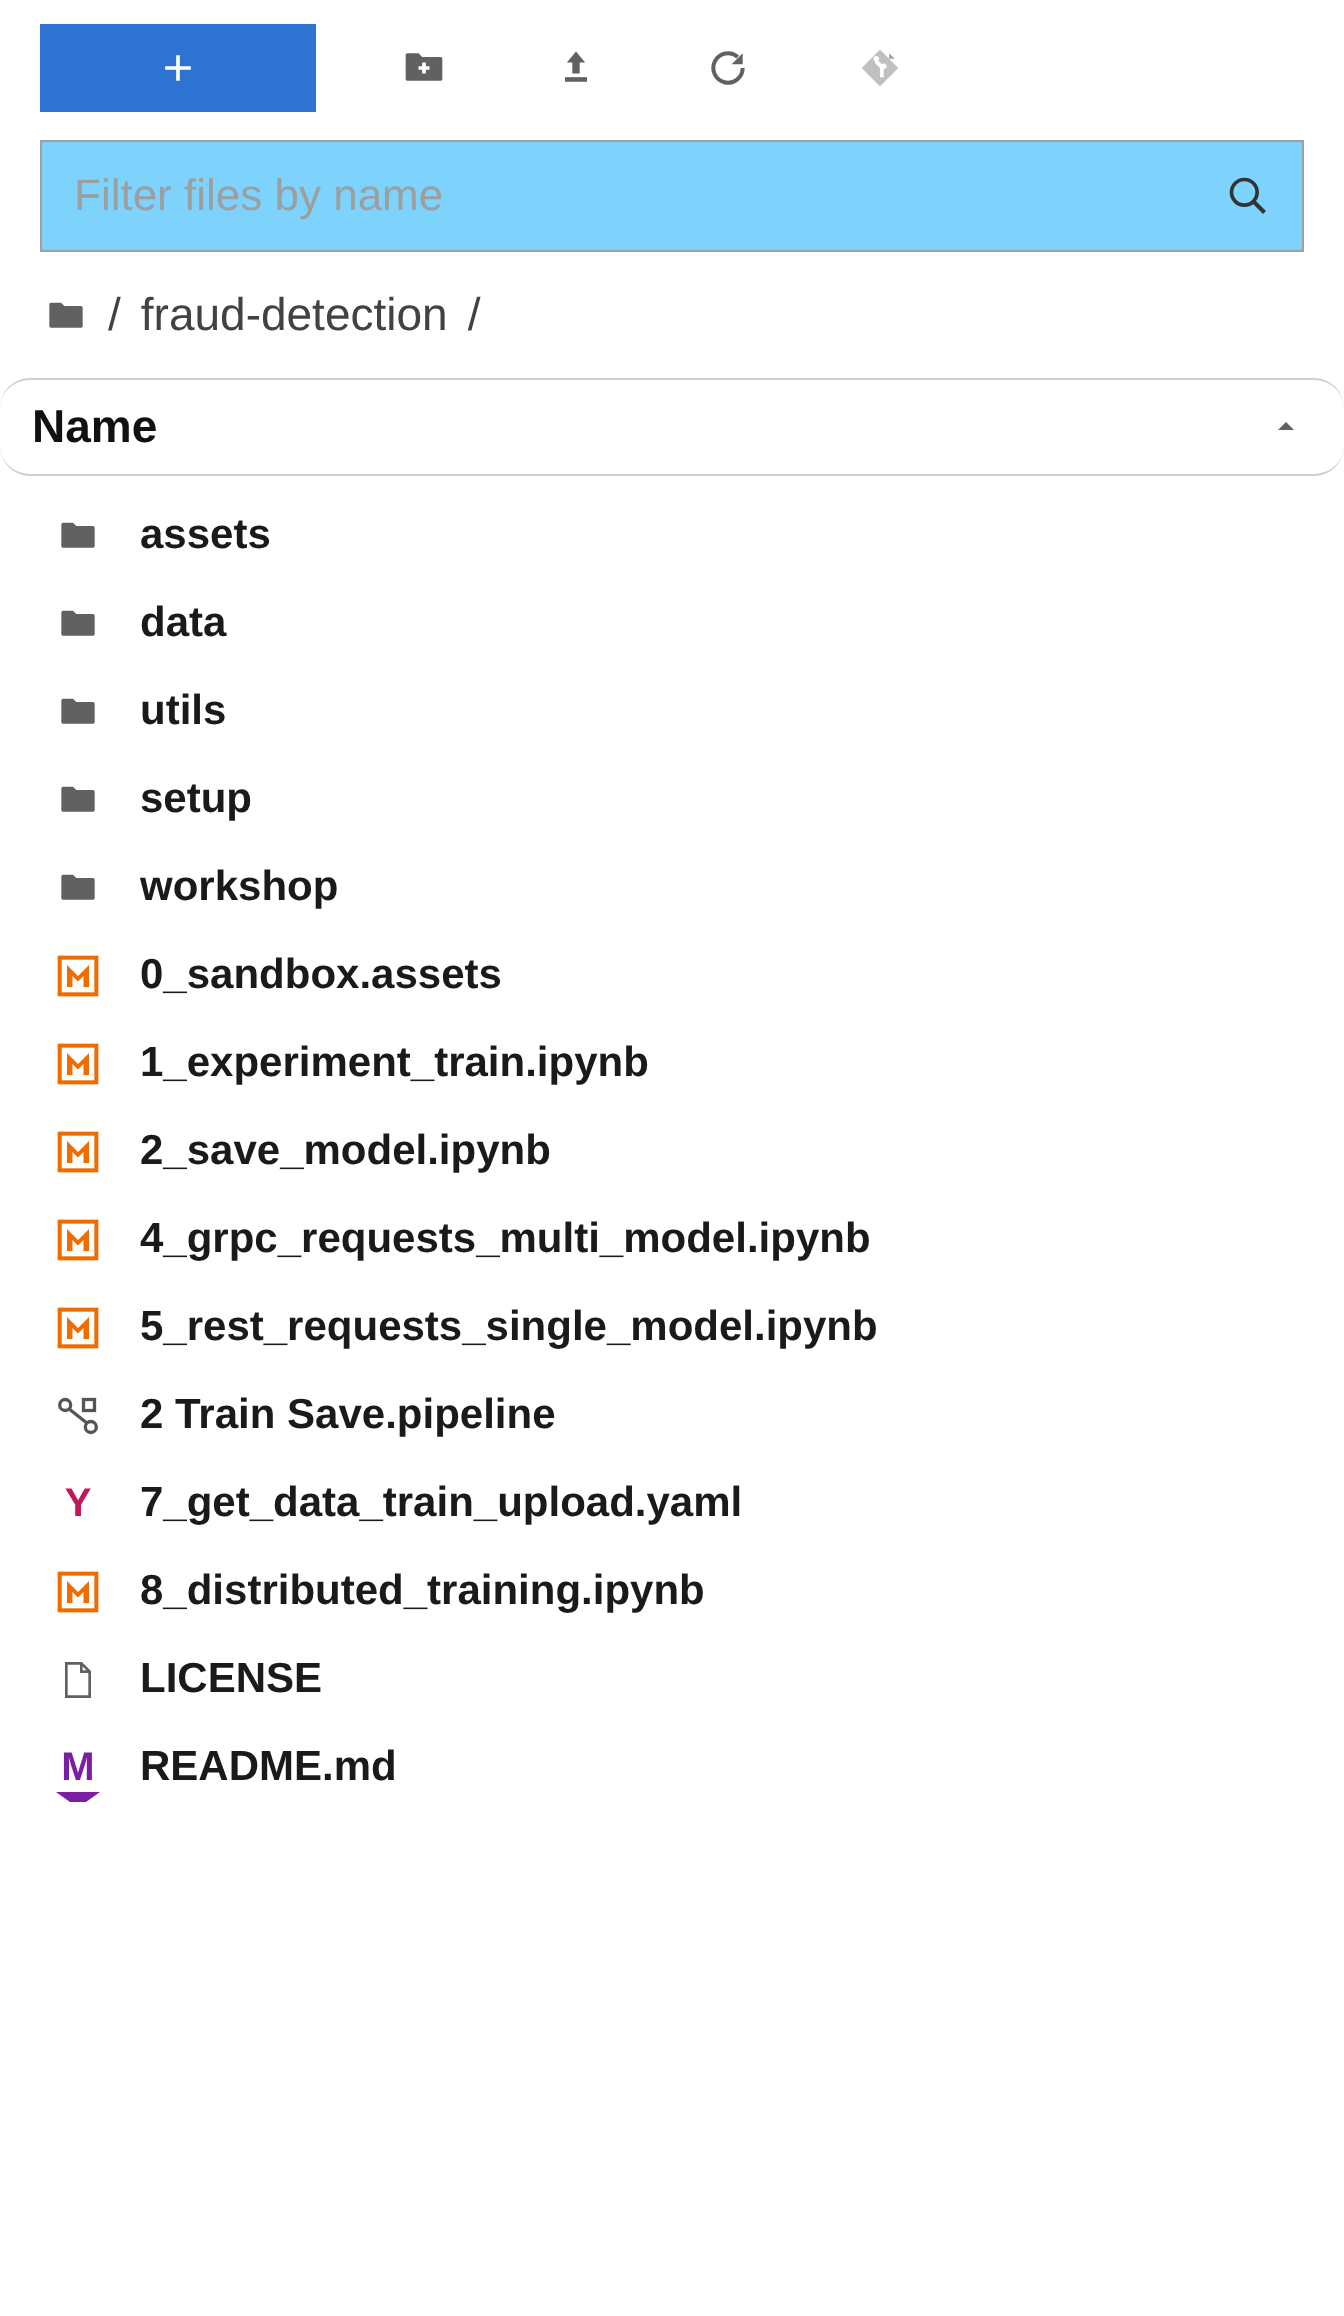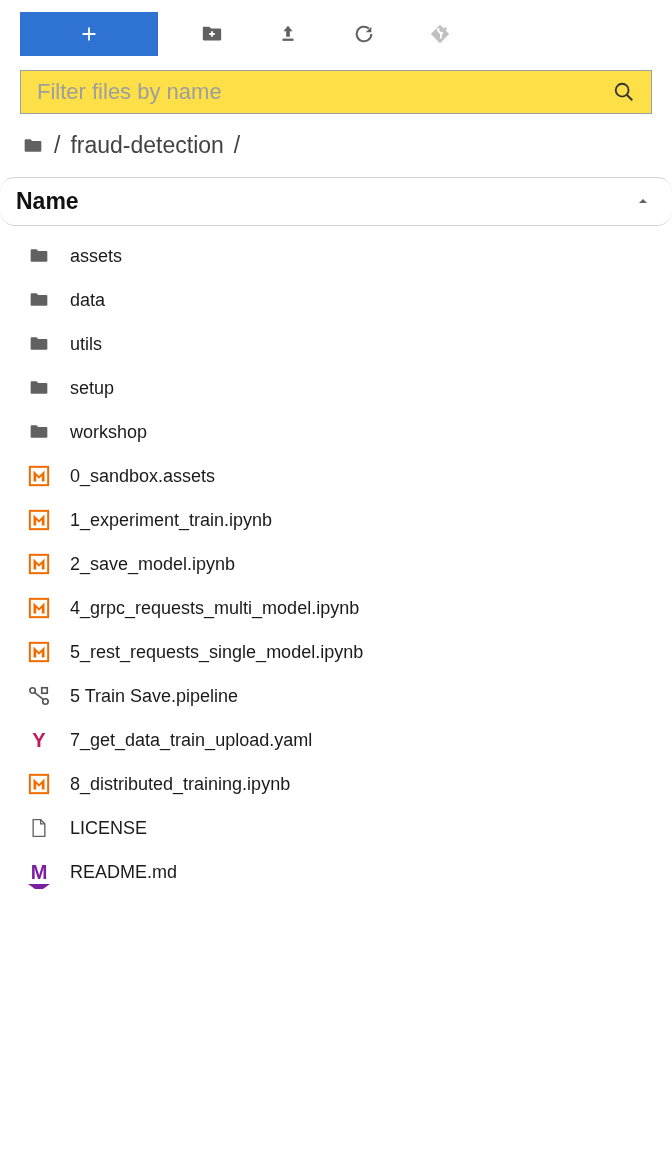--- a/index.html
+++ b/index.html
@@ -37,22 +37,22 @@
       border: none;
     }
     .toolbar-icon-btn svg { width: 22px; height: 22px; }
     .filter-wrap {
       padding: 0 20px 14px 20px;
     }
     .filter-box {
       display: flex;
       align-items: center;
       border: 1px solid #a0a0a0;
-      background: #fde047;
-      height: 44px;
+      background: #7dd3fc;
+      height: 56px;
       padding: 0 16px;
     }
     .filter-input {
       flex: 1;
       border: none;
       background: transparent;
       font-size: 22px;
       color: #616161;
       outline: none;
     }
@@ -91,22 +91,23 @@
     }
     .file-row-icon {
       width: 26px;
       height: 26px;
       flex-shrink: 0;
       display: flex;
       align-items: center;
       justify-content: center;
     }
     .file-row-name {
-      font-size: 18px;
+      font-size: 21px;
       color: #1a1a1a;
+      font-weight: bold;
     }
     .folder-icon svg { width: 24px; height: 20px; fill: #616161; }
     .notebook-icon svg { width: 22px; height: 22px; }
     .pipeline-icon svg { width: 24px; height: 22px; stroke: #555; fill: none; }
     .yaml-icon {
       font-family: "Segoe UI", Arial, sans-serif;
       font-weight: 700;
       font-size: 20px;
       color: #c2185b;
     }
@@ -315,21 +316,21 @@
         </svg>
       </span>
       <span class="file-row-name">5_rest_requests_single_model.ipynb</span>
     </div>
     <div class="file-row">
       <span class="file-row-icon pipeline-icon">
         <svg viewBox="0 0 24 24">
           <use href="#svg-pipeline"></use>
         </svg>
       </span>
-      <span class="file-row-name">5 Train Save.pipeline</span>
+      <span class="file-row-name">2 Train Save.pipeline</span>
     </div>
     <div class="file-row">
       <span class="file-row-icon yaml-icon">Y</span>
       <span class="file-row-name">7_get_data_train_upload.yaml</span>
     </div>
     <div class="file-row">
       <span class="file-row-icon notebook-icon">
         <svg viewBox="0 0 24 24">
           <use href="#svg-notebook"></use>
         </svg>

